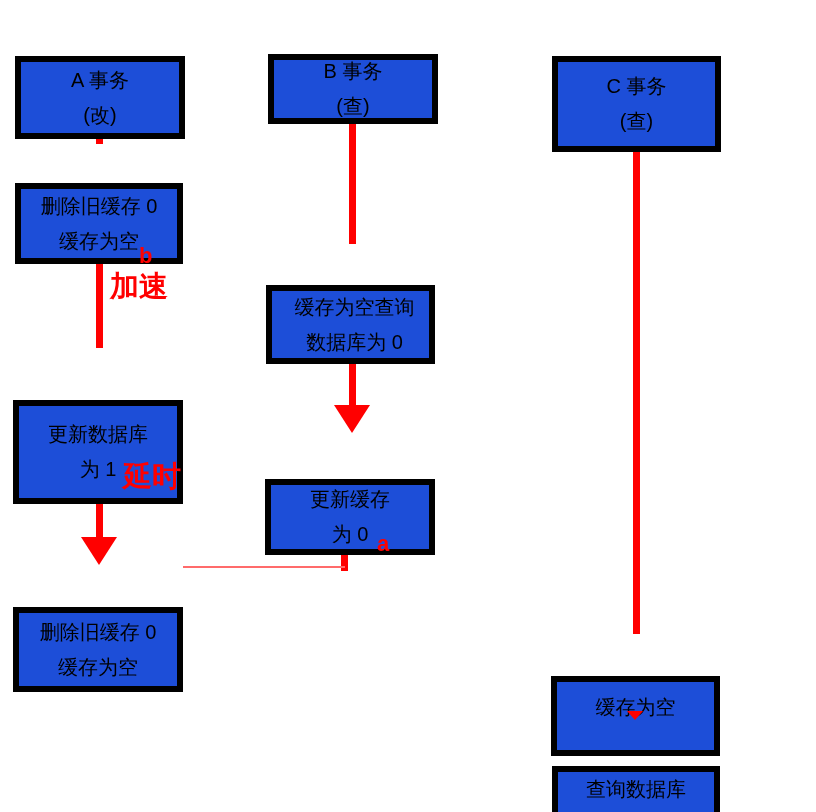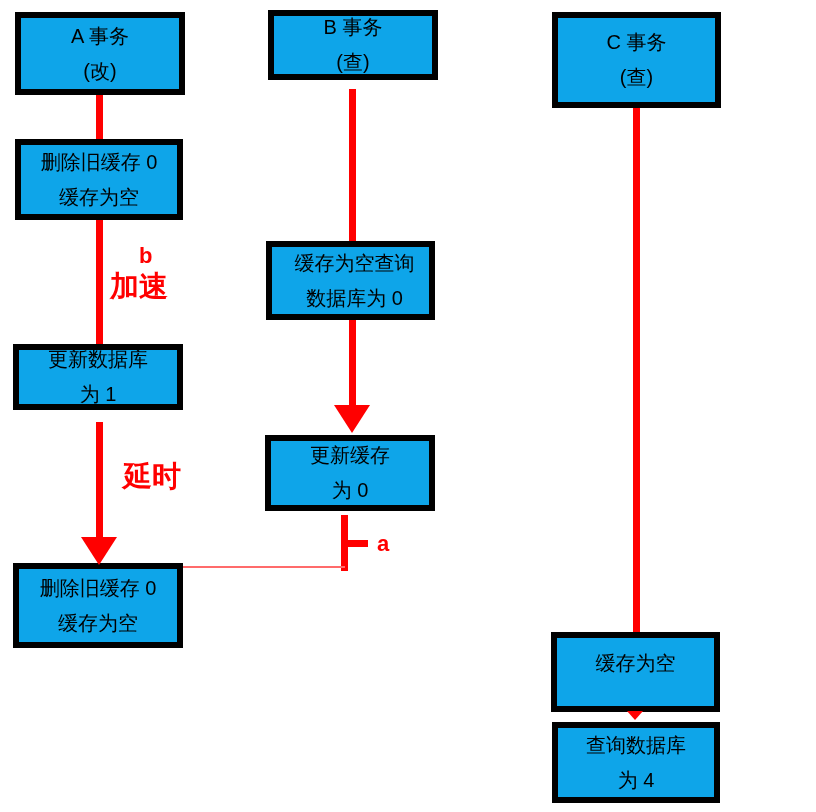--- a/index.html
+++ b/index.html
@@ -1,23 +1,23 @@
 <!DOCTYPE html>
 <html><head>
 <meta charset="utf-8">
 <style>
   html,body{margin:0;padding:0;background:#ffffff;}
   .canvas{
     position:relative;width:816px;height:812px;background:#ffffff;overflow:hidden;
     font-family:"Liberation Sans","DejaVu Sans",sans-serif;
   }
   .node{
-    position:absolute;box-sizing:border-box;background:#0ea5e9;border:6px solid #000000;
+    position:absolute;box-sizing:border-box;background:#1d4ed8;border:6px solid #000000;
     display:flex;align-items:center;justify-content:center;text-align:center;
-    white-space:pre-line;font-size:20px;line-height:35px;color:#000000;
+    white-space:pre-line;font-size:20px;line-height:35px;color:#000000;margin-top:44px;
   }
   .node.top-align{align-items:flex-start;padding-top:10px;line-height:30px;}
   .vline{position:absolute;width:7px;background:#ff0000;}
   .hline{position:absolute;height:7px;background:#ff0000;}
   .thinline{position:absolute;height:2px;background:#ff6b6b;}
   .arrow-down{
     position:absolute;width:0;height:0;
     border-left:18px solid transparent;border-right:18px solid transparent;
     border-top:28px solid #ff0000;
   }
@@ -43,21 +43,21 @@
   <div class="vline" style="left:341px;top:515px;height:56px;"></div>
   <div class="hline" style="left:344px;top:540px;width:24px;"></div>
   <div class="thinline" style="left:183px;top:566px;width:162px;"></div>
 
   <div class="vline" style="left:633px;top:90px;height:544px;"></div>
 
   <div class="node" style="left:15px;top:12px;width:170px;height:83px;">A 事务
 (改)</div>
   <div class="node" style="left:15px;top:139px;width:168px;height:81px;">删除旧缓存 0
 缓存为空</div>
-  <div class="node" style="left:13px;top:344px;width:170px;height:66px;">更新数据库
+  <div class="node" style="left:13px;top:356px;width:170px;height:104px;">更新数据库
 为 1</div>
   <div class="node" style="left:13px;top:563px;width:170px;height:85px;">删除旧缓存 0
 缓存为空</div>
 
   <div class="node" style="left:268px;top:10px;width:170px;height:70px;">B 事务
 (查)</div>
   <div class="node" style="left:266px;top:241px;width:169px;height:79px;padding-left:8px;">缓存为空查询
 数据库为 0</div>
   <div class="node" style="left:265px;top:435px;width:170px;height:76px;">更新缓存
 为 0</div>

